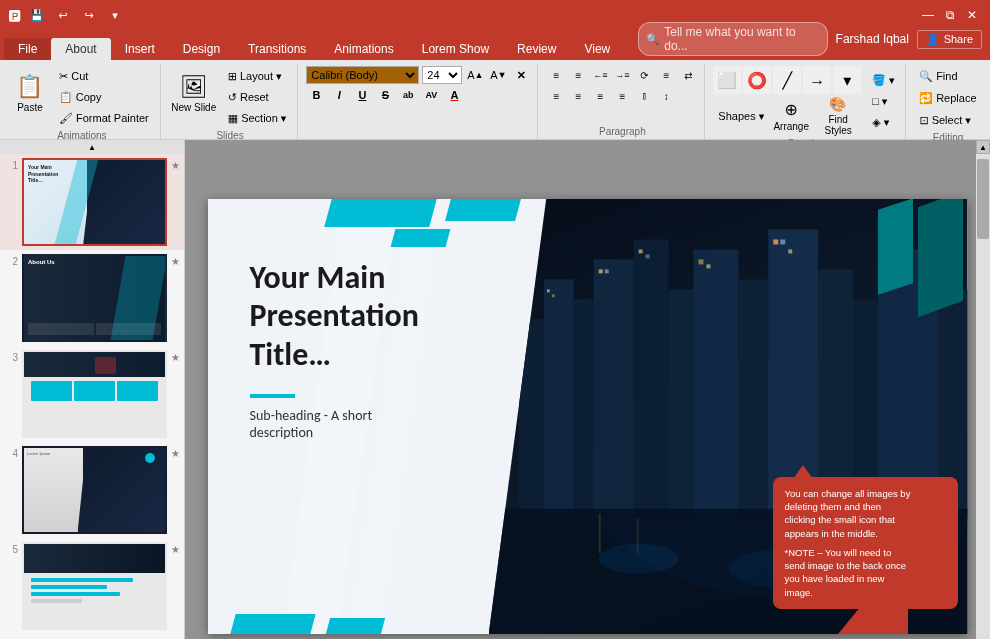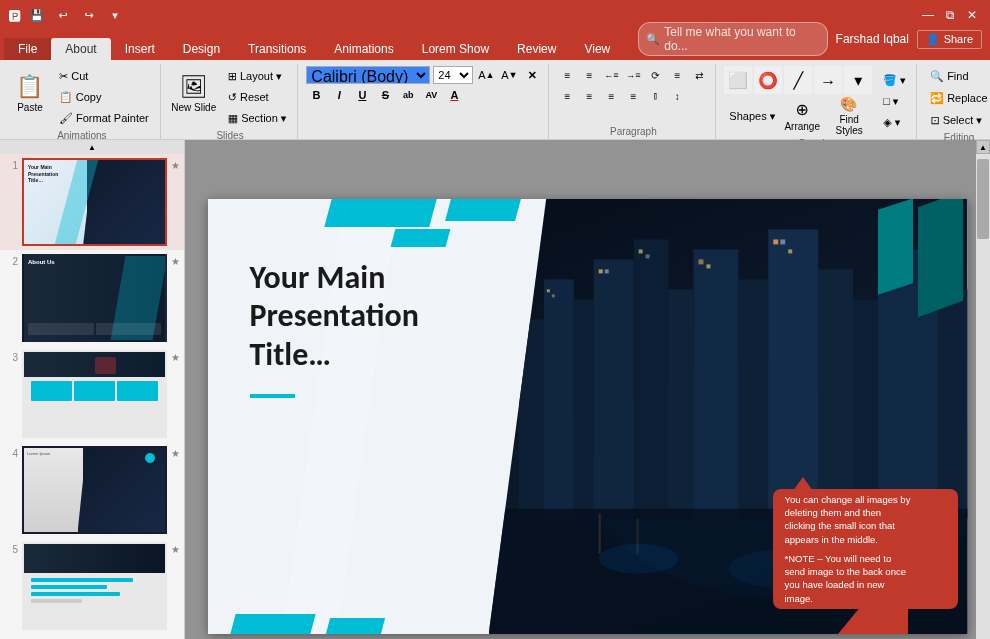--- a/index.html
+++ b/index.html
@@ -157,25 +157,25 @@
       display: flex;
       flex-direction: column;
       gap: 2px;
     }
     .font-row {
       display: flex;
       align-items: center;
       gap: 3px;
     }
     .font-select {
-      width: 124px;
+      width: 113px;
       height: 18px;
-      font-size: 16px;
+      font-size: 11px;
       border: 1px solid #aaa;
-      background: #3b82f6;
+      background: #a16207;
     }
     .font-size-select {
       width: 40px;
       height: 18px;
       font-size: 11px;
       border: 1px solid #aaa;
       background: white;
     }
     .format-btn {
       width: 20px; height: 18px;
@@ -332,21 +332,21 @@
     }
 
     
     .callout-bubble {
       position: absolute;
       bottom: 25px;
       right: 10px;
       width: 185px;
       background: #c0392b;
       border-radius: 8px;
-      padding: 4px 12px;
+      padding: 10px 12px;
       font-size: 9.5px;
       color: white;
       line-height: 1.4;
       z-index: 20;
     }
     .callout-bubble::before {
       content: '';
       position: absolute;
       top: -12px;
       left: 20px;
@@ -752,20 +752,22 @@
       <div style="position:absolute; top:5px; right:55px; width:35px; height:85px; background:#007c80; transform:skewY(-18deg);"></div>
 
       <div style="position:absolute; bottom:0; right:60px; width:0; height:0; border-left:70px solid transparent; border-bottom:85px solid #c0392b;"></div>
 
       <div class="slide-main-title" style="white-space:pre-line;">Your Main
 Presentation
 Title…</div>
 
       <div class="slide-divider"></div>
 
+      <div class="slide-subheading" style="white-space:pre-line;">Sub-heading - A short
+description</div>
 
       <div class="callout-bubble">
         <div>You can change all images by</div>
         <div>deleting them and then</div>
         <div>clicking the small icon that</div>
         <div style="margin-bottom:6px;">appears in the middle.</div>
         <div>*NOTE – You will need to</div>
         <div>send image to the back once</div>
         <div>you have loaded in new</div>
         <div>image.</div>

